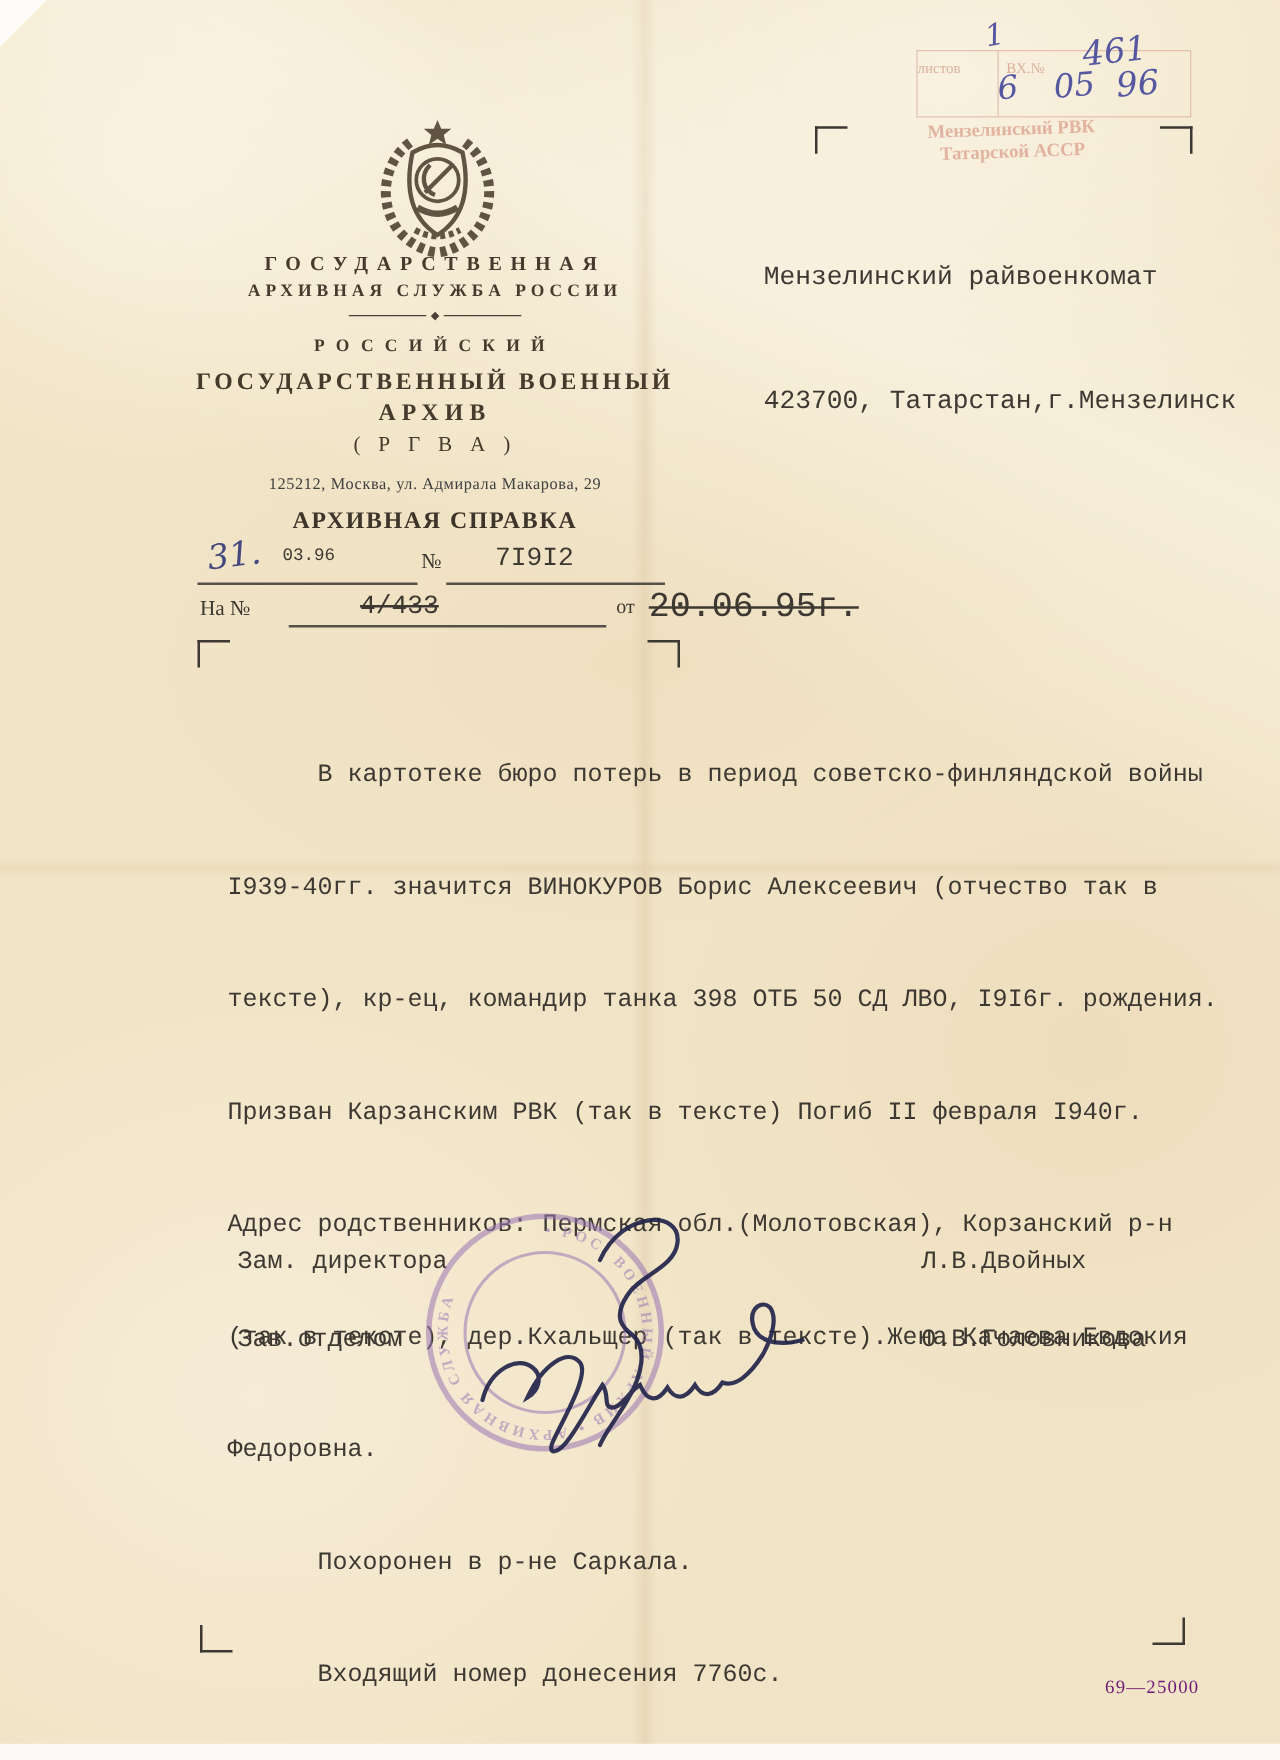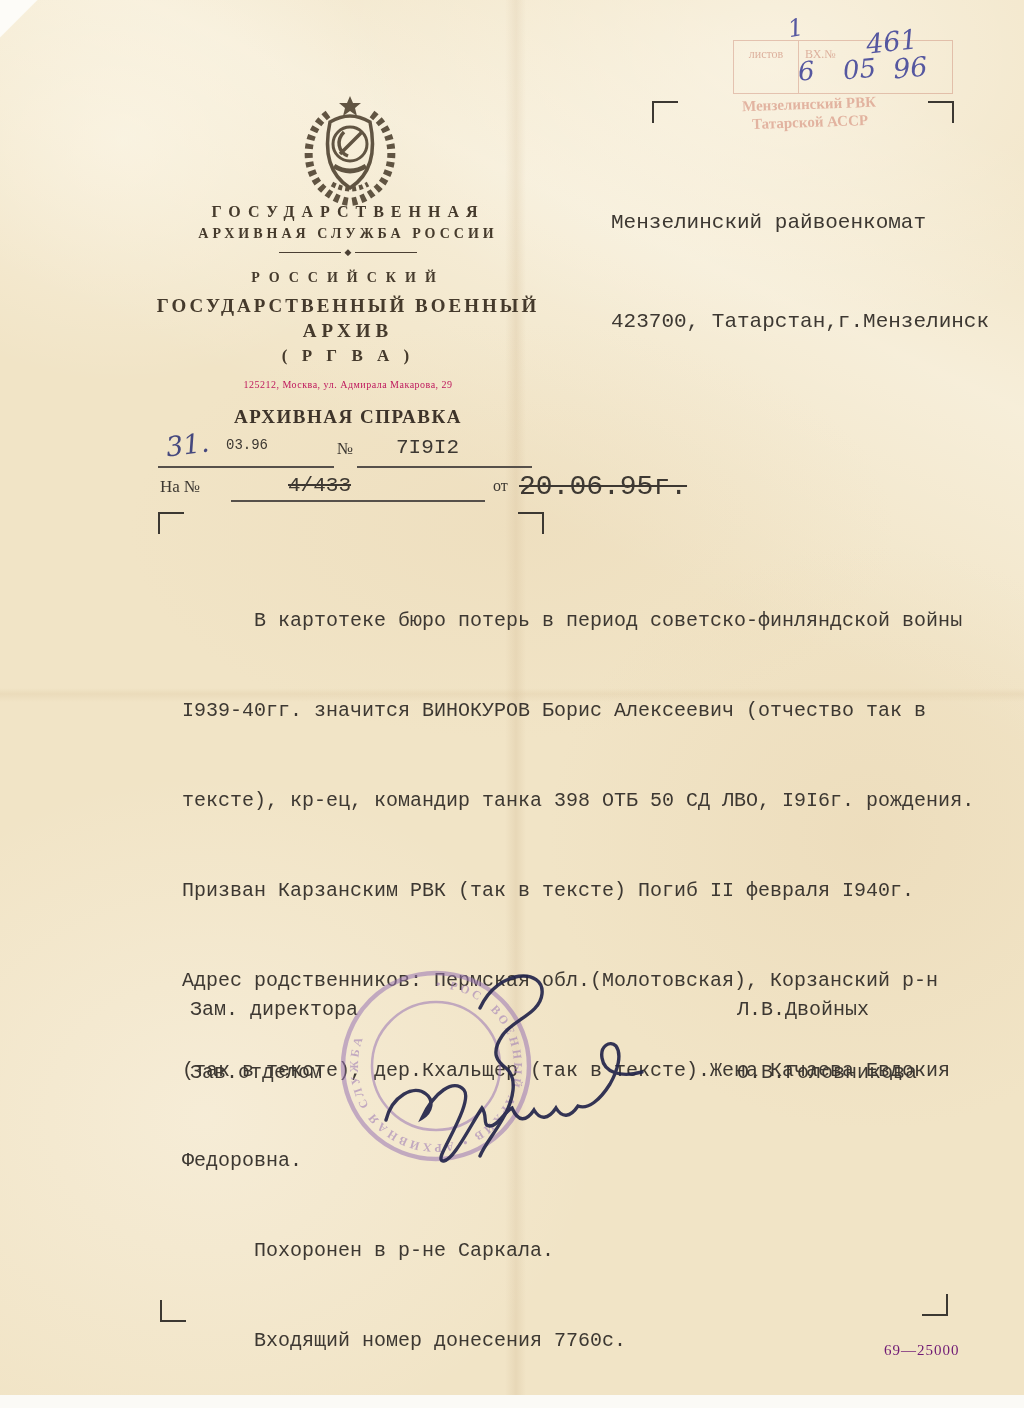--- a/index.html
+++ b/index.html
@@ -17,22 +17,22 @@
     linear-gradient(180deg, rgba(220,198,160,0) 688px, rgba(220,198,160,.30) 694px, rgba(220,198,160,0) 702px),
     linear-gradient(25deg, rgba(255,253,246,0) 60%, rgba(255,253,246,.4) 78%, rgba(255,253,246,0) 92%);}
   .abs{position:absolute;}
   
   .hdr{left:98px;width:500px;text-align:center;color:#453a2c;}
   .t-agency1{font-weight:bold;font-size:16px;letter-spacing:7px;}
   .t-agency2{font-weight:bold;font-size:14px;letter-spacing:4px;}
   .t-org1{font-weight:bold;font-size:14px;letter-spacing:9px;}
   .t-org2{font-weight:bold;font-size:19px;letter-spacing:3px;}
   .t-org3{font-weight:bold;font-size:19px;letter-spacing:5px;}
-  .t-abbr{font-weight:bold;font-size:17px;letter-spacing:5px;}
-  .t-addr{font-size:10px;letter-spacing:.5px;color:#be185d;}
+  .t-abbr{font-weight:normal;font-size:17px;letter-spacing:5px;}
+  .t-addr{font-size:13px;letter-spacing:.5px;color:#404040;}
   .t-title{font-weight:bold;font-size:19px;letter-spacing:1.5px;color:#3e342a;}
   .divider{display:flex;align-items:center;justify-content:center;gap:4px;color:#4a3f33;}
   .divider .ln{height:1.5px;width:62px;background:#4a3f33;}
   .divider .dm{font-size:9px;line-height:9px;}
   
   .tw{font-family:"Liberation Mono","DejaVu Sans Mono",monospace;color:#3d3832;
       white-space:pre;letter-spacing:0;}
   .body-lines{left:182px;top:546px;width:820px;font-size:20px;line-height:30px;}
   .body-lines div{height:30px;}
   
@@ -103,21 +103,21 @@
   <div class="abs br br-tr" style="left:518px;top:512px"></div>
 
   <div class="abs br br-tl" style="left:652px;top:101px"></div>
   <div class="abs br br-tr" style="left:928px;top:101px"></div>
   <div class="abs tw" style="left:611px;top:140px;font-size:21px;line-height:33px">
     <div>Мензелинский райвоенкомат</div>
     <div>423700, Татарстан,г.Мензелинск</div>
   </div>
 
   <div class="abs stampbox" style="left:733px;top:40px;width:218px;height:52px;display:flex;font-size:12px">
-    <div class="cell" style="width:64px;padding-top:6px;text-align:center">листов</div>
+    <div class="cell" style="width:64px;padding-top:6px;">листов</div>
     <div style="padding:6px 0 0 6px">ВХ.№</div>
   </div>
   <div class="abs hw" style="left:788px;top:14px;font-size:24px;transform:rotate(-10deg)">1</div>
   <div class="abs hw" style="left:866px;top:26px;font-size:27px;transform:rotate(-6deg)">461</div>
   <div class="abs hw" style="left:798px;top:56px;font-size:26px;transform:rotate(-5deg)">6</div>
   <div class="abs hw" style="left:843px;top:54px;font-size:26px;transform:rotate(-5deg)">05</div>
   <div class="abs hw" style="left:893px;top:52px;font-size:27px;transform:rotate(-5deg)">96</div>
   <div class="abs redstamp" style="left:742px;top:96px;font-size:15px;transform:rotate(-2deg)">Мензелинский РВК</div>
   <div class="abs redstamp" style="left:752px;top:114px;font-size:15px;transform:rotate(-2deg)">Татарской АССР</div>
 

